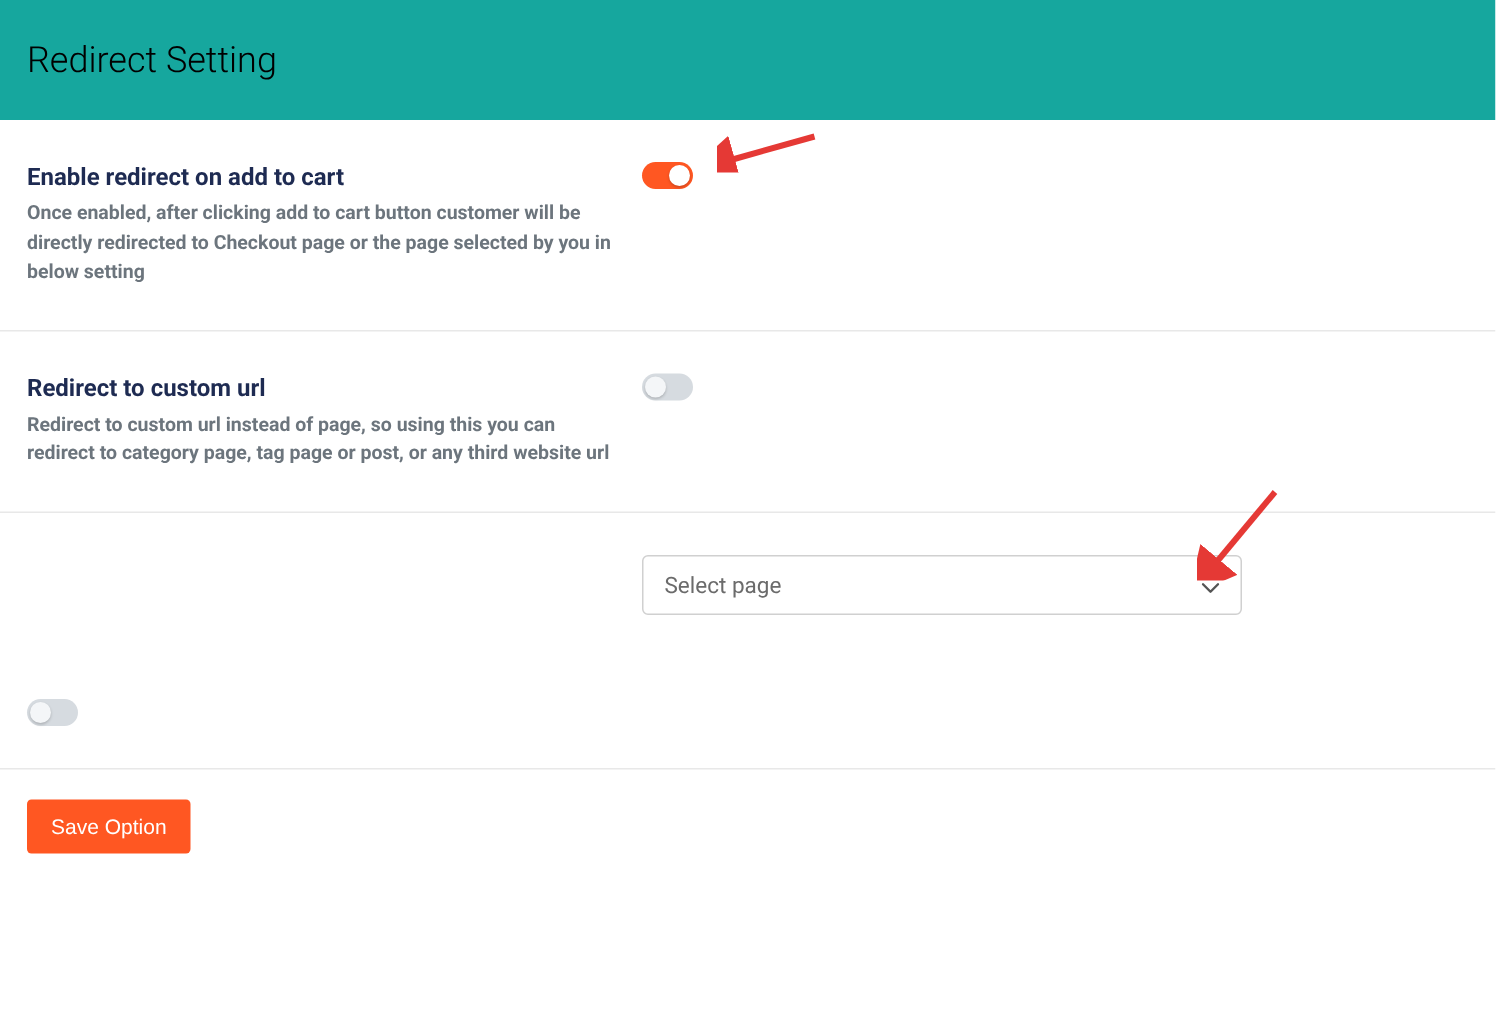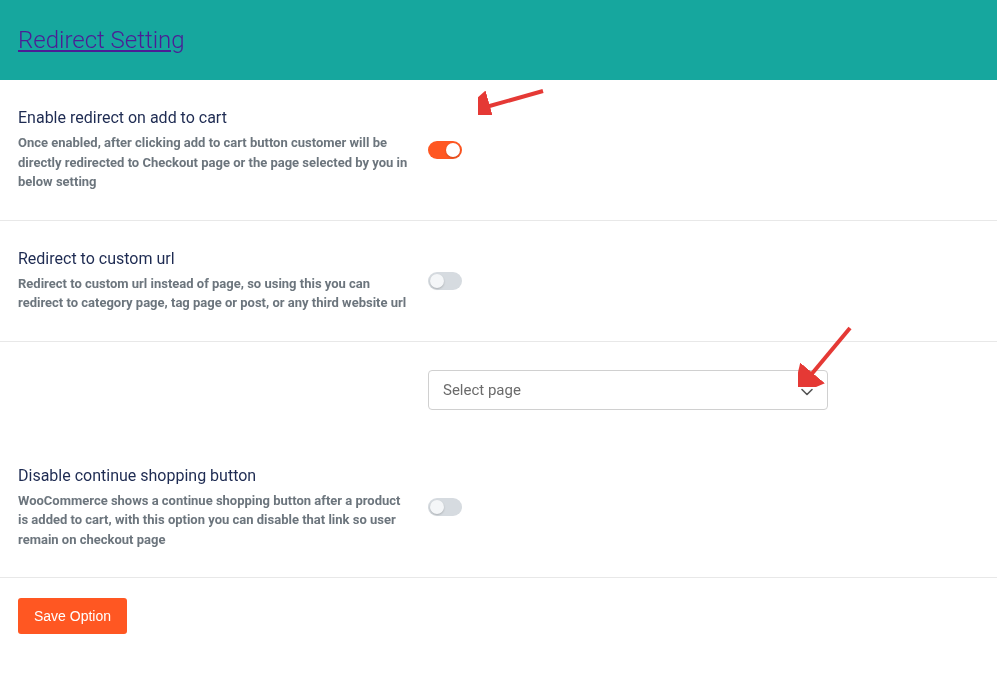--- a/index.html
+++ b/index.html
@@ -3,55 +3,53 @@
   <meta charset="utf-8">
   <style>
     * { margin: 0; padding: 0; box-sizing: border-box; }
     body {
       font-family: -apple-system, BlinkMacSystemFont, "Segoe UI", Roboto, "Helvetica Neue", Arial, sans-serif;
       background: #fff;
       width: 997px;
     }
     .header {
       background: #16a79e;
-      color: #4c1d95;
+      color: #000000;
       padding: 26px 18px;
       font-size: 24px;
       font-weight: 300;
-      text-decoration: underline;
     }
     .settings-row {
       display: flex;
       padding: 28px 18px;
       border-bottom: 1px solid #e8e8e8;
       position: relative;
     }
     .settings-row:nth-of-type(4) {
       border-bottom: none;
     }
     .setting-left {
       width: 410px;
       padding-right: 20px;
     }
     .setting-title {
       font-size: 16px;
-      font-weight: 400;
+      font-weight: 700;
       color: #1e2b52;
       margin-bottom: 6px;
     }
     .setting-desc {
       font-size: 13px;
       color: #6c757d;
       line-height: 1.5;
       font-weight: bold;
     }
     .setting-right {
       flex: 1;
       display: flex;
-      align-items: center;
     }
     .toggle {
       width: 34px;
       height: 18px;
       border-radius: 10px;
       position: relative;
       cursor: pointer;
     }
     .toggle.on {
       background: #ff5722;
@@ -178,24 +176,20 @@
             <polygon points="0 0, 8 4, 0 8" fill="#e53935"></polygon>
           </marker>
         </defs>
       <line x1="52" y1="6" x2="12" y2="54" stroke="#e53935" stroke-width="4" marker-end="url(#ah2)"></line>
     </svg>
   </div>
 </div>
 
 
 <div class="settings-row">
-  <div class="setting-left">
-    <div class="setting-title">Disable continue shopping button</div>
-    <div class="setting-desc">WooCommerce shows a continue shopping button after a product is added to cart, with this option you can disable that link so user remain on checkout page</div>
-  </div>
   <div class="setting-right">
     <div class="toggle off">
       <div class="toggle-knob"></div>
     </div>
   </div>
 </div>
 
 <button class="save-btn">Save Option</button>
 
 

